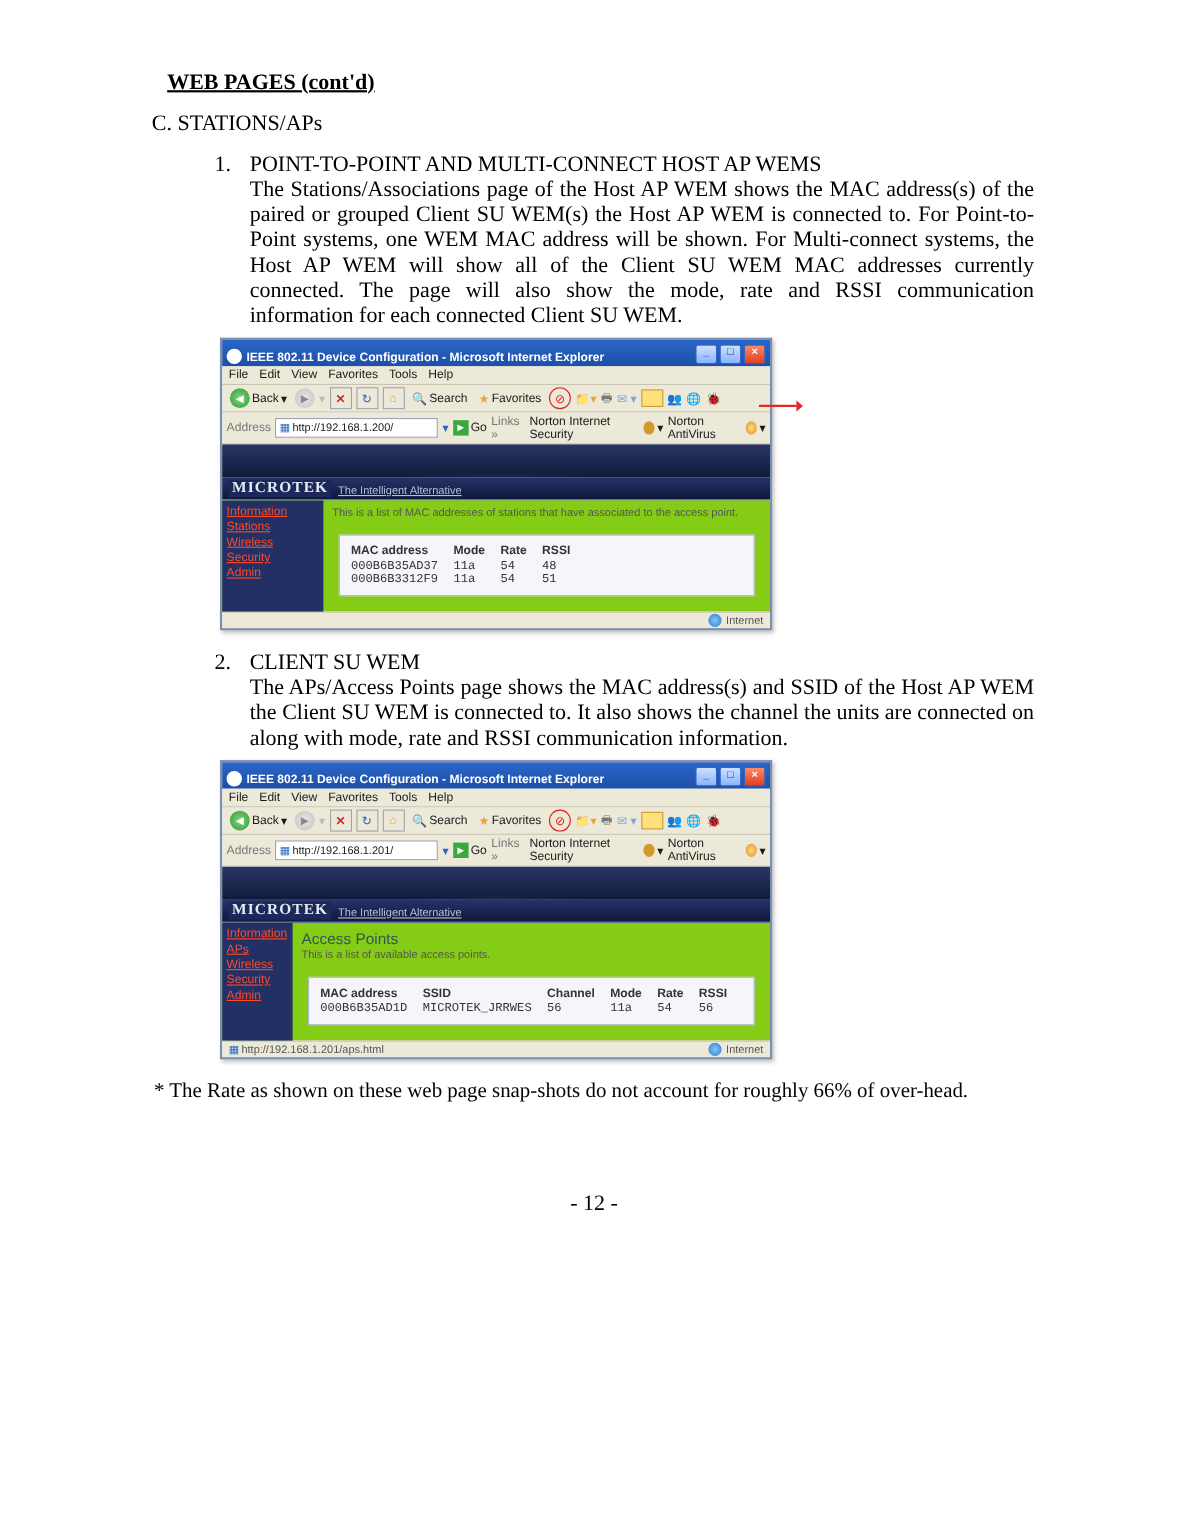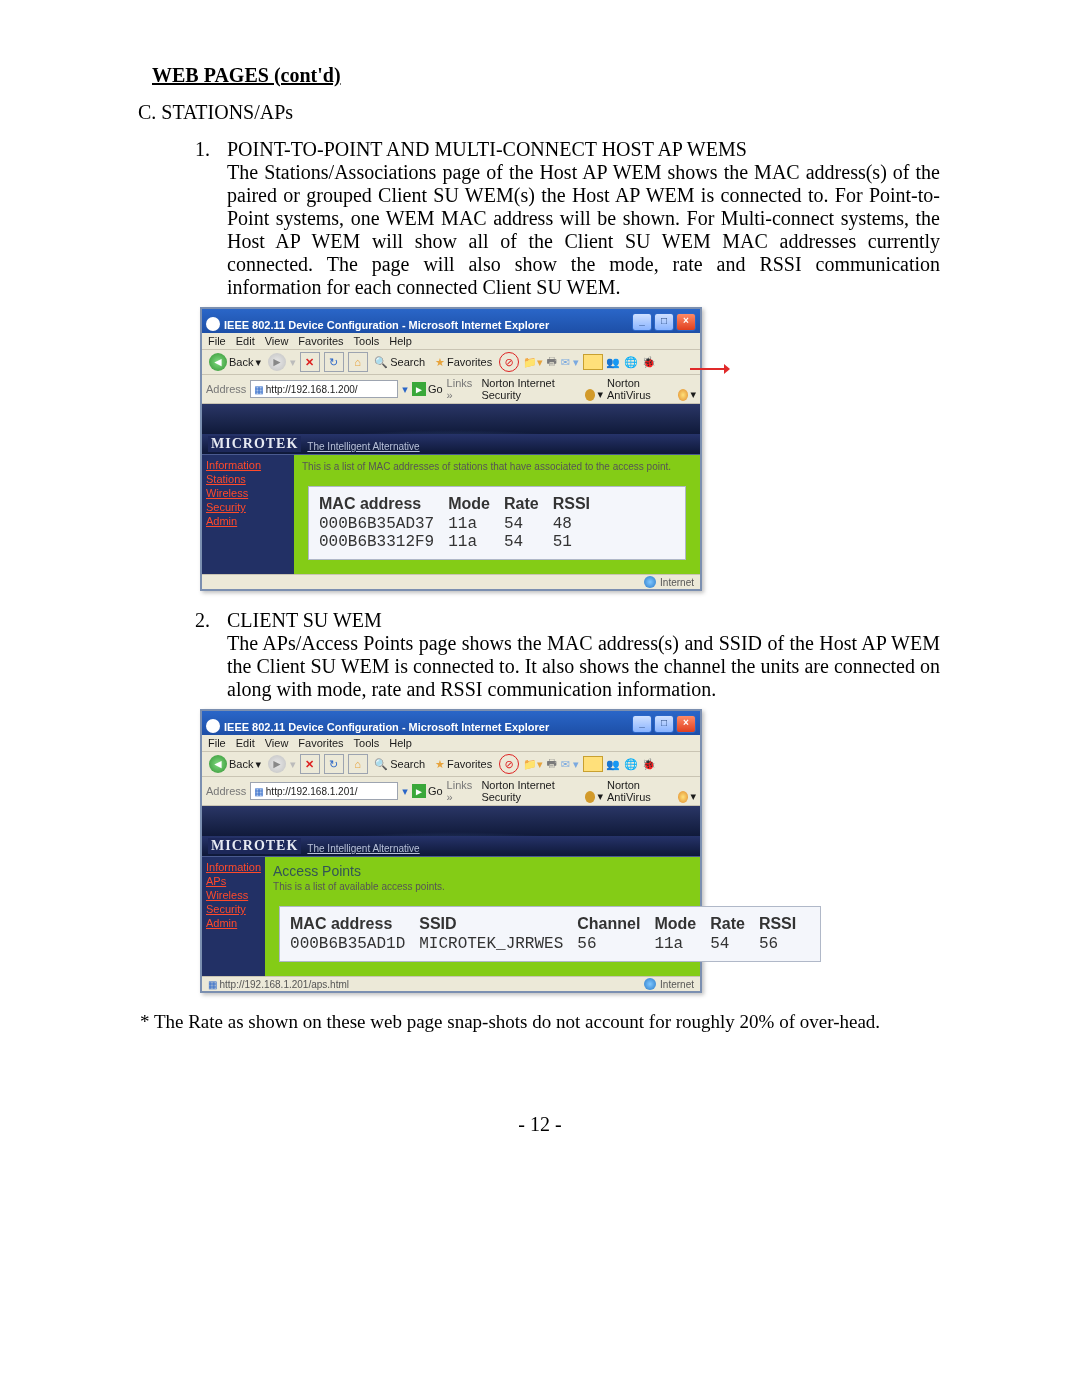--- a/index.html
+++ b/index.html
@@ -118,21 +118,21 @@
   .addr-label { color:#777;}
   .addr-input {
     flex:0 0 140px; height:16px; border:1px solid #9da4b0; background:#fff; padding:0 3px;
     display:flex; align-items:center; font-size:10px;
   }
   .go-btn {
     display:flex; align-items:center; gap:2px;
   }
   .go-sq { width:14px; height:14px; background:#3aa83a; color:#fff; display:flex; align-items:center; justify-content:center; font-size:10px;}
   .links-sep {color:#777;}
-  .nis { display:flex; align-items:flex-end; gap:2px;}
+  .nis { display:flex; align-items:center; gap:2px;}
   .nis-globe{ width:12px;height:12px;border-radius:50%;background:#d29a2a;}
   .nav-globe{ width:12px;height:12px;border-radius:50%;background:radial-gradient(#ffe07a,#e08a2a);}
   .topwave {
     height: 30px;
     background: linear-gradient(#2a3666,#101a3a);
     position: relative;
     overflow: hidden;
   }
   .topwave::after{
     content:""; position:absolute; left:0; right:0; top:14px; height:30px;
@@ -157,21 +157,21 @@
     font-size:11px; padding:4px 4px 20px 4px;
   }
   .sidebar a{ display:block; color:#ff4a2a; text-decoration:underline; margin-bottom:2px; font-size:11px;}
   .mainpane { flex:1; padding:6px 8px 14px 8px; color:#333;}
   .mainpane h3 { margin:0 0 2px 0; color:#355; font-size:14px; font-family:Tahoma,Arial,sans-serif; font-weight:normal;}
   .mainpane .desc{ font-size:10px; color:#555; margin-bottom:14px;}
   .whitebox {
     border:1px solid #b0b8c8; background:#f4f6fb;
     padding:8px 10px; margin:0 6px;
   }
-  .wtable { font-family:"Courier New", Courier, monospace; font-size:16px; color:#333; border-collapse:collapse;}
+  .wtable { font-family:"Courier New", Courier, monospace; font-size:11px; color:#333; border-collapse:collapse;}
   .wtable th { text-align:left; font-weight:bold; padding:0 14px 2px 0; font-family:Tahoma,Arial,sans-serif;}
   .wtable td { padding:0 14px 0 0;}
   .redline{
     position:relative;
   }
   .redline svg{ position:absolute; top:50px; right:-30px;}
   .statusbar{
     display:flex; align-items:center; justify-content:space-between;
     background:#ece9d8; border-top:1px solid #c9c4b3;
     padding:1px 6px; font-size:10px; color:#555;
@@ -420,16 +420,16 @@
       <div class="statusbar">
         <span><span style="color:#2a66c8;margin-right:2px;">▦</span><span>http://192.168.1.201/aps.html</span></span>
         <span class="status-right">
             <span class="ig"></span>
             <span>Internet</span>
           </span>
       </div>
     </div>
   </div>
 
-  <div class="footnote">* The Rate as shown on these web page snap-shots do not account for roughly 20% of over-head.</div>
+  <div class="footnote">* The Rate as shown on these web page snap-shots do not account for roughly 66% of over-head.</div>
 
   <div class="pagenum">- 12 -</div>
 </div>
 
 </body></html>

